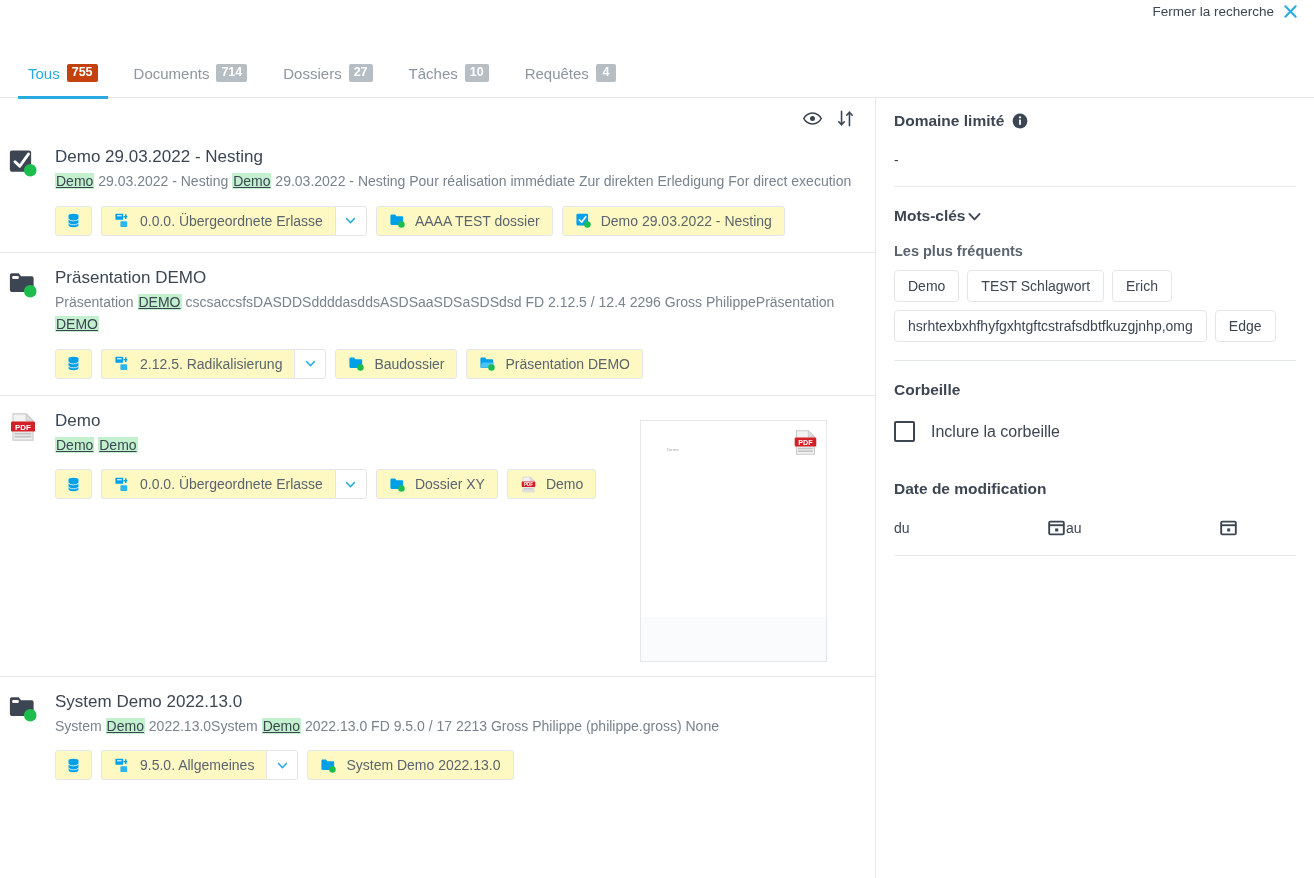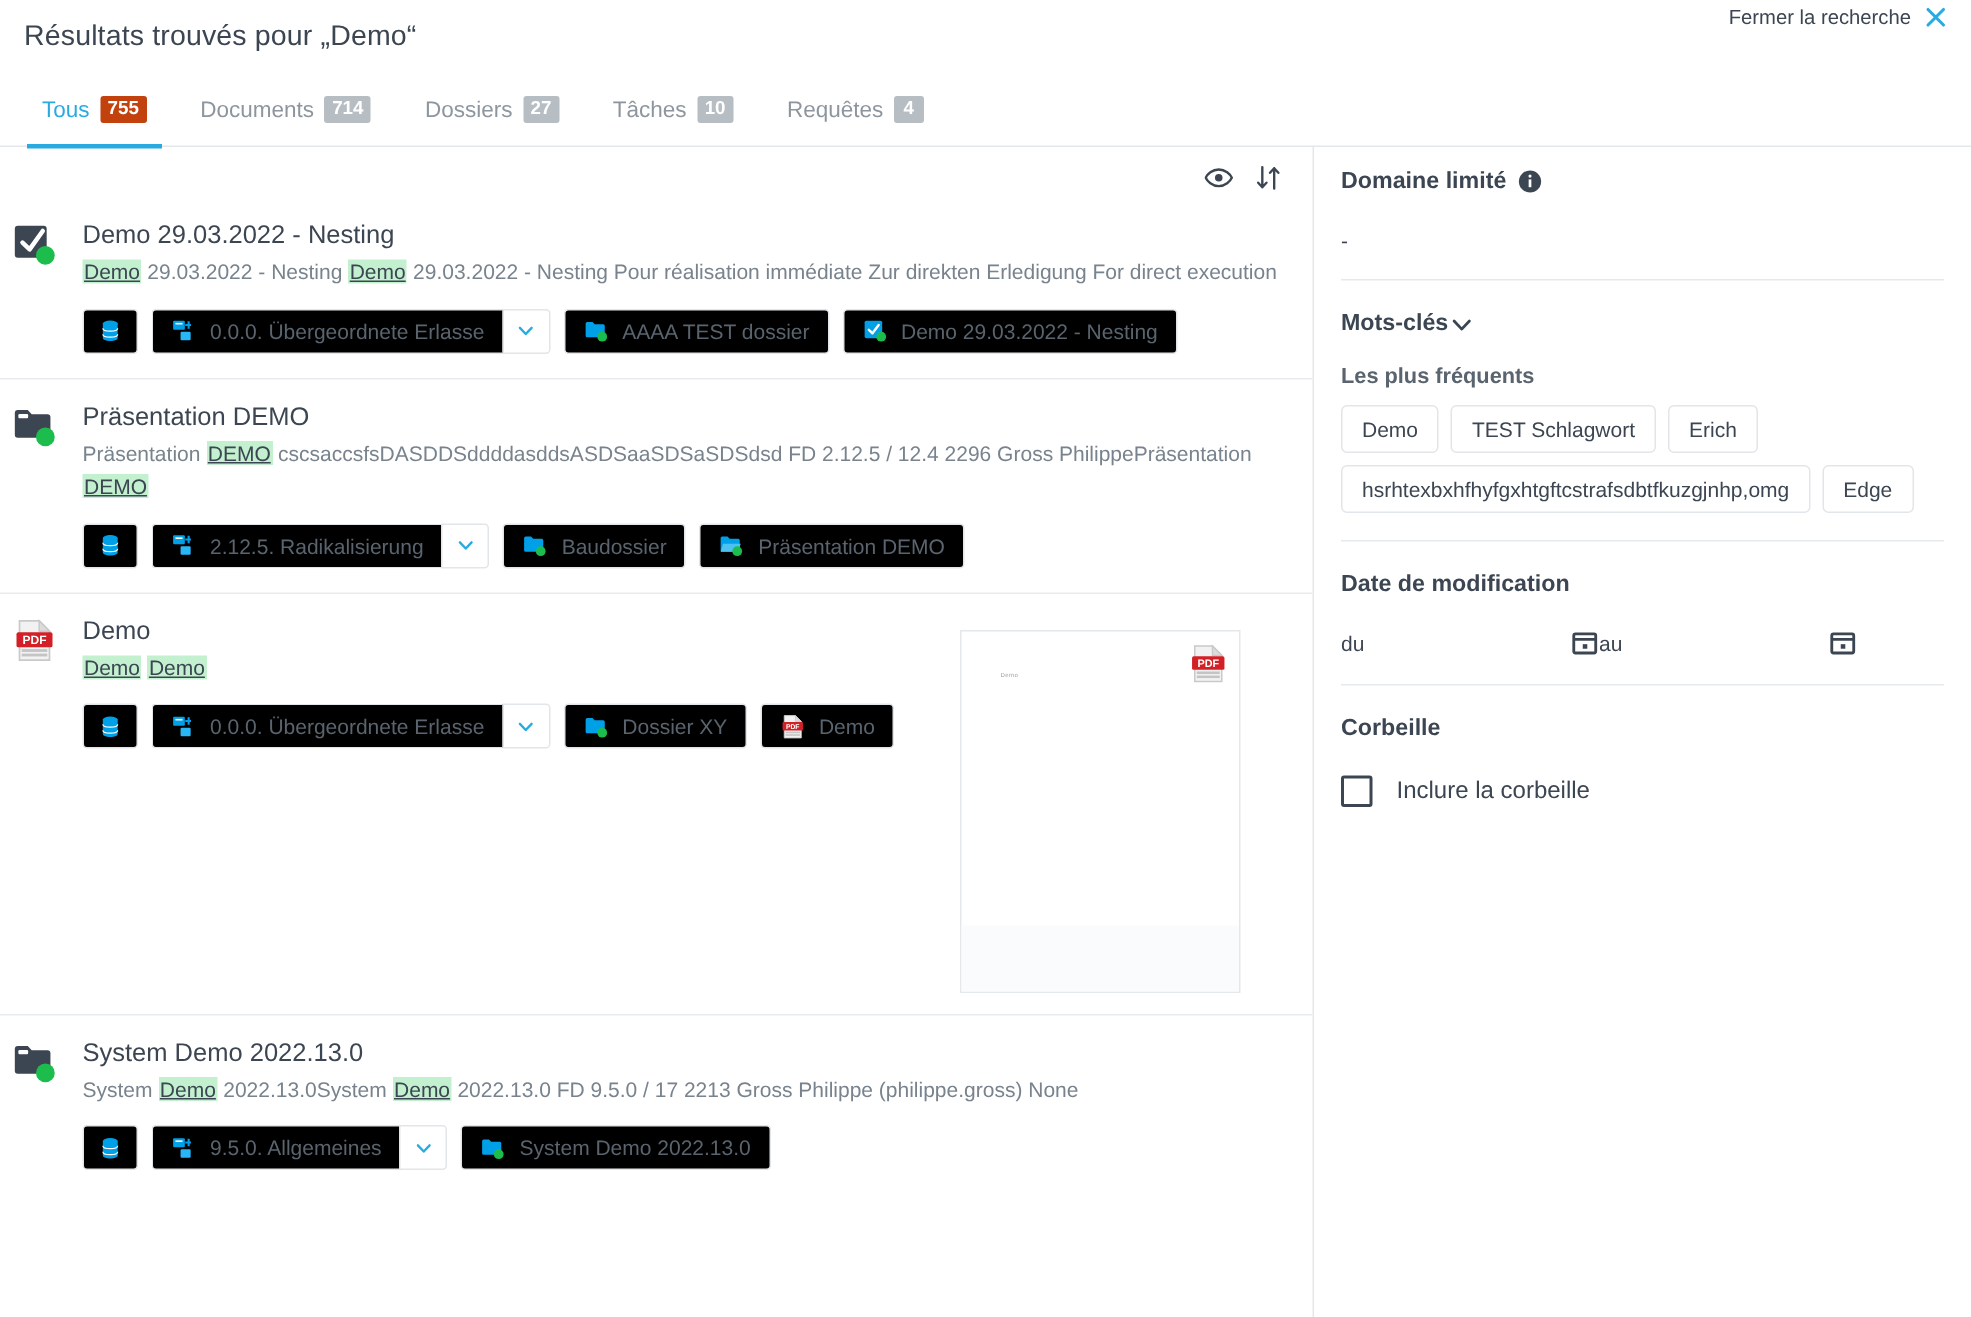--- a/index.html
+++ b/index.html
@@ -73,21 +73,21 @@
   .rtitle { font-size:17px; color:#3c4652; line-height:1.25; margin-bottom:3px; }
   .rsnippet {
     font-size:14px; color:#78838d; line-height:1.6; max-width:800px;
   }
   .hl { background:#c3f0cf; color:#3c4652; text-decoration:underline; padding:0 1px; }
 
   
   .chips { display:flex; align-items:center; gap:9px; margin-top:13px; flex-wrap:wrap; }
   .chip {
     display:flex; align-items:center; gap:9px;
-    border:1px solid #e2e6e9; border-radius:3px; background:#000000;
+    border:1px solid #e2e6e9; border-radius:3px; background:#fef9c3;
     height:30px; padding:0 12px; font-size:14px; color:#5a646e; cursor:pointer;
     white-space:nowrap;
   }
   .chip.iconly { padding:0 9px; }
   .chip-group { display:flex; align-items:center; }
   .chip-group .chip { border-radius:3px 0 0 3px; border-right:none; }
   .chip-caret {
     border:1px solid #e2e6e9; border-radius:0 3px 3px 0; background:#fff;
     height:30px; width:32px; display:flex; align-items:center; justify-content:center;
     cursor:pointer;
@@ -142,21 +142,20 @@
     background:#fff; cursor:pointer; flex:0 0 21px;
   }
   .cblabel { font-size:16px; color:#3c4652; }
 </style>
 </head>
 <body>
 
 <div class="app">
 
   <div class="topbar">
-    <div class="page-title">Résultats trouvés pour „Demo“</div>
     <div class="close-search">
       <span>Fermer la recherche</span>
       <svg class="close-x" viewBox="0 0 16 16">
         <path d="M2.5 2.5 L13.5 13.5 M13.5 2.5 L2.5 13.5" stroke="currentColor" stroke-width="2.2" stroke-linecap="round" fill="none"></path>
       </svg>
     </div>
   </div>
 
   <div class="tabs" id="tabs">
       <div class="tab active">
@@ -465,20 +464,30 @@
         <div class="s-sub">Les plus fréquents</div>
         <div class="kw-wrap" id="kw-wrap">
             <div class="kw">Demo</div>
             <div class="kw">TEST Schlagwort</div>
             <div class="kw">Erich</div>
             <div class="kw">hsrhtexbxhfhyfgxhtgftcstrafsdbtfkuzgjnhp,omg</div>
             <div class="kw">Edge</div>
           </div>
       </div>
 
+      <div class="s-sec" style="border-bottom:none;">
+        <div class="s-head">
+          <span class="lbl">Corbeille</span>
+        </div>
+        <div class="cbrow">
+          <div class="cbox"></div>
+          <div class="cblabel">Inclure la corbeille</div>
+        </div>
+      </div>
+
       <div class="s-sec">
         <div class="s-head">
           <span class="lbl">Date de modification</span>
         </div>
         <div class="daterow">
           <div class="datefield">
             <span>du</span>
             <svg class="cal" viewBox="0 0 20 20">
               <rect x="2.3" y="3.8" width="15.4" height="13.4" rx="1.2" fill="none" stroke="currentColor" stroke-width="2"></rect>
               <path d="M2.3 7.6 H17.7" stroke="currentColor" stroke-width="2"></path>
@@ -489,25 +498,15 @@
             <span>au</span>
             <svg class="cal" viewBox="0 0 20 20">
               <rect x="2.3" y="3.8" width="15.4" height="13.4" rx="1.2" fill="none" stroke="currentColor" stroke-width="2"></rect>
               <path d="M2.3 7.6 H17.7" stroke="currentColor" stroke-width="2"></path>
               <rect x="8.6" y="11" width="3.2" height="3.2" fill="currentColor"></rect>
             </svg>
           </div>
         </div>
       </div>
 
-      <div class="s-sec" style="border-bottom:none;">
-        <div class="s-head">
-          <span class="lbl">Corbeille</span>
-        </div>
-        <div class="cbrow">
-          <div class="cbox"></div>
-          <div class="cblabel">Inclure la corbeille</div>
-        </div>
-      </div>
-
     </div>
   </div>
 </div>
 
 </body></html>

